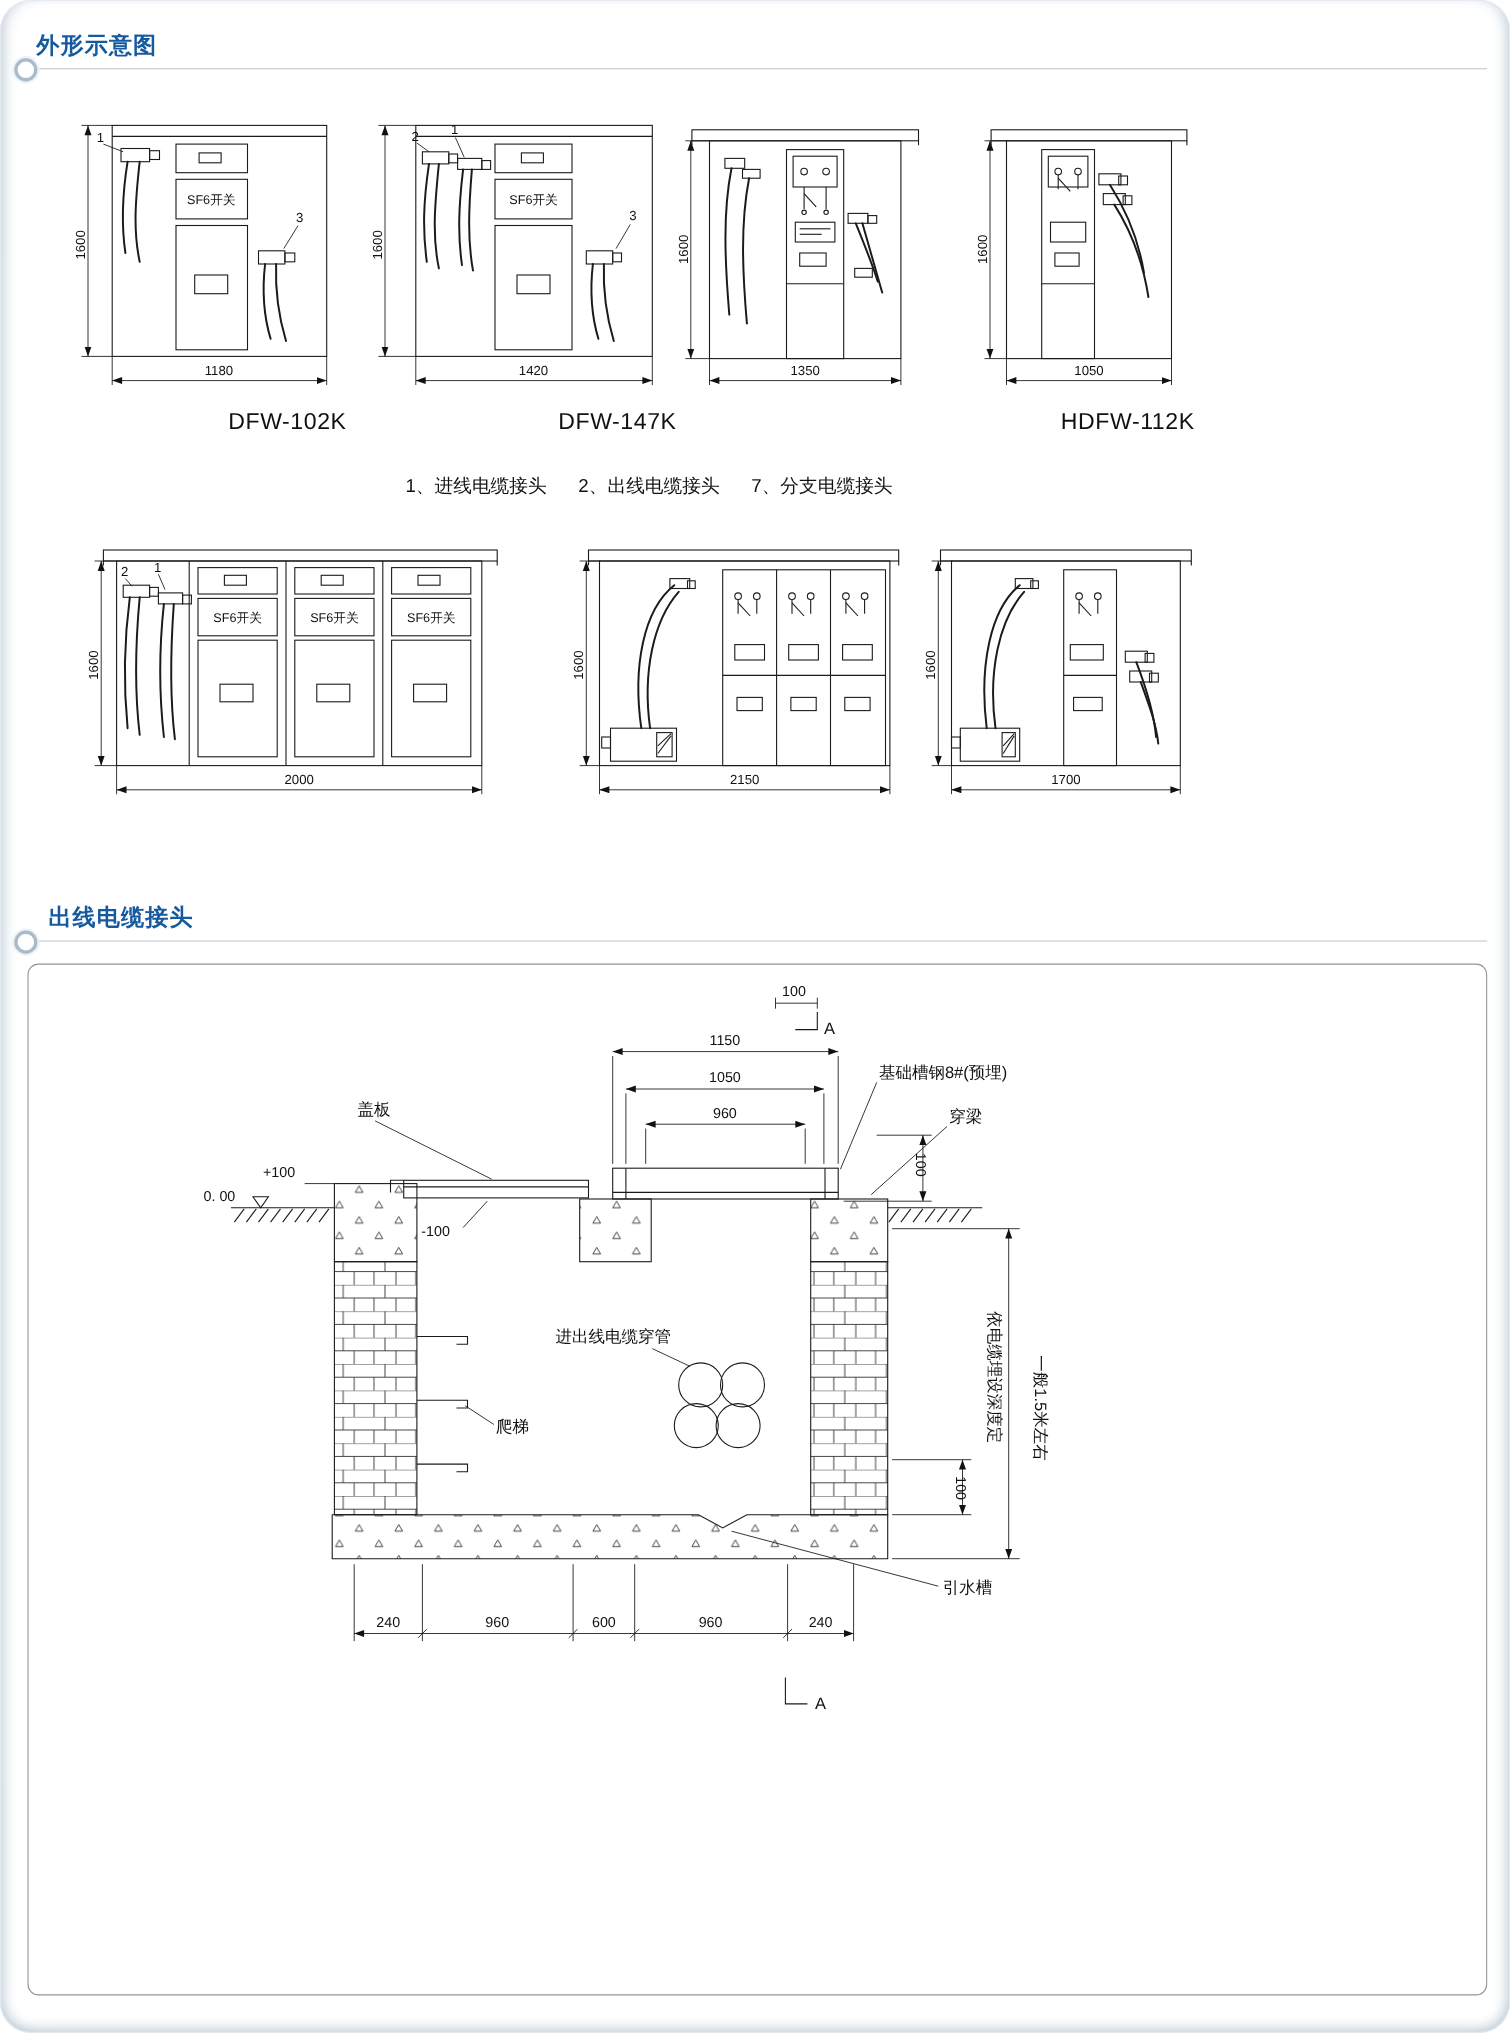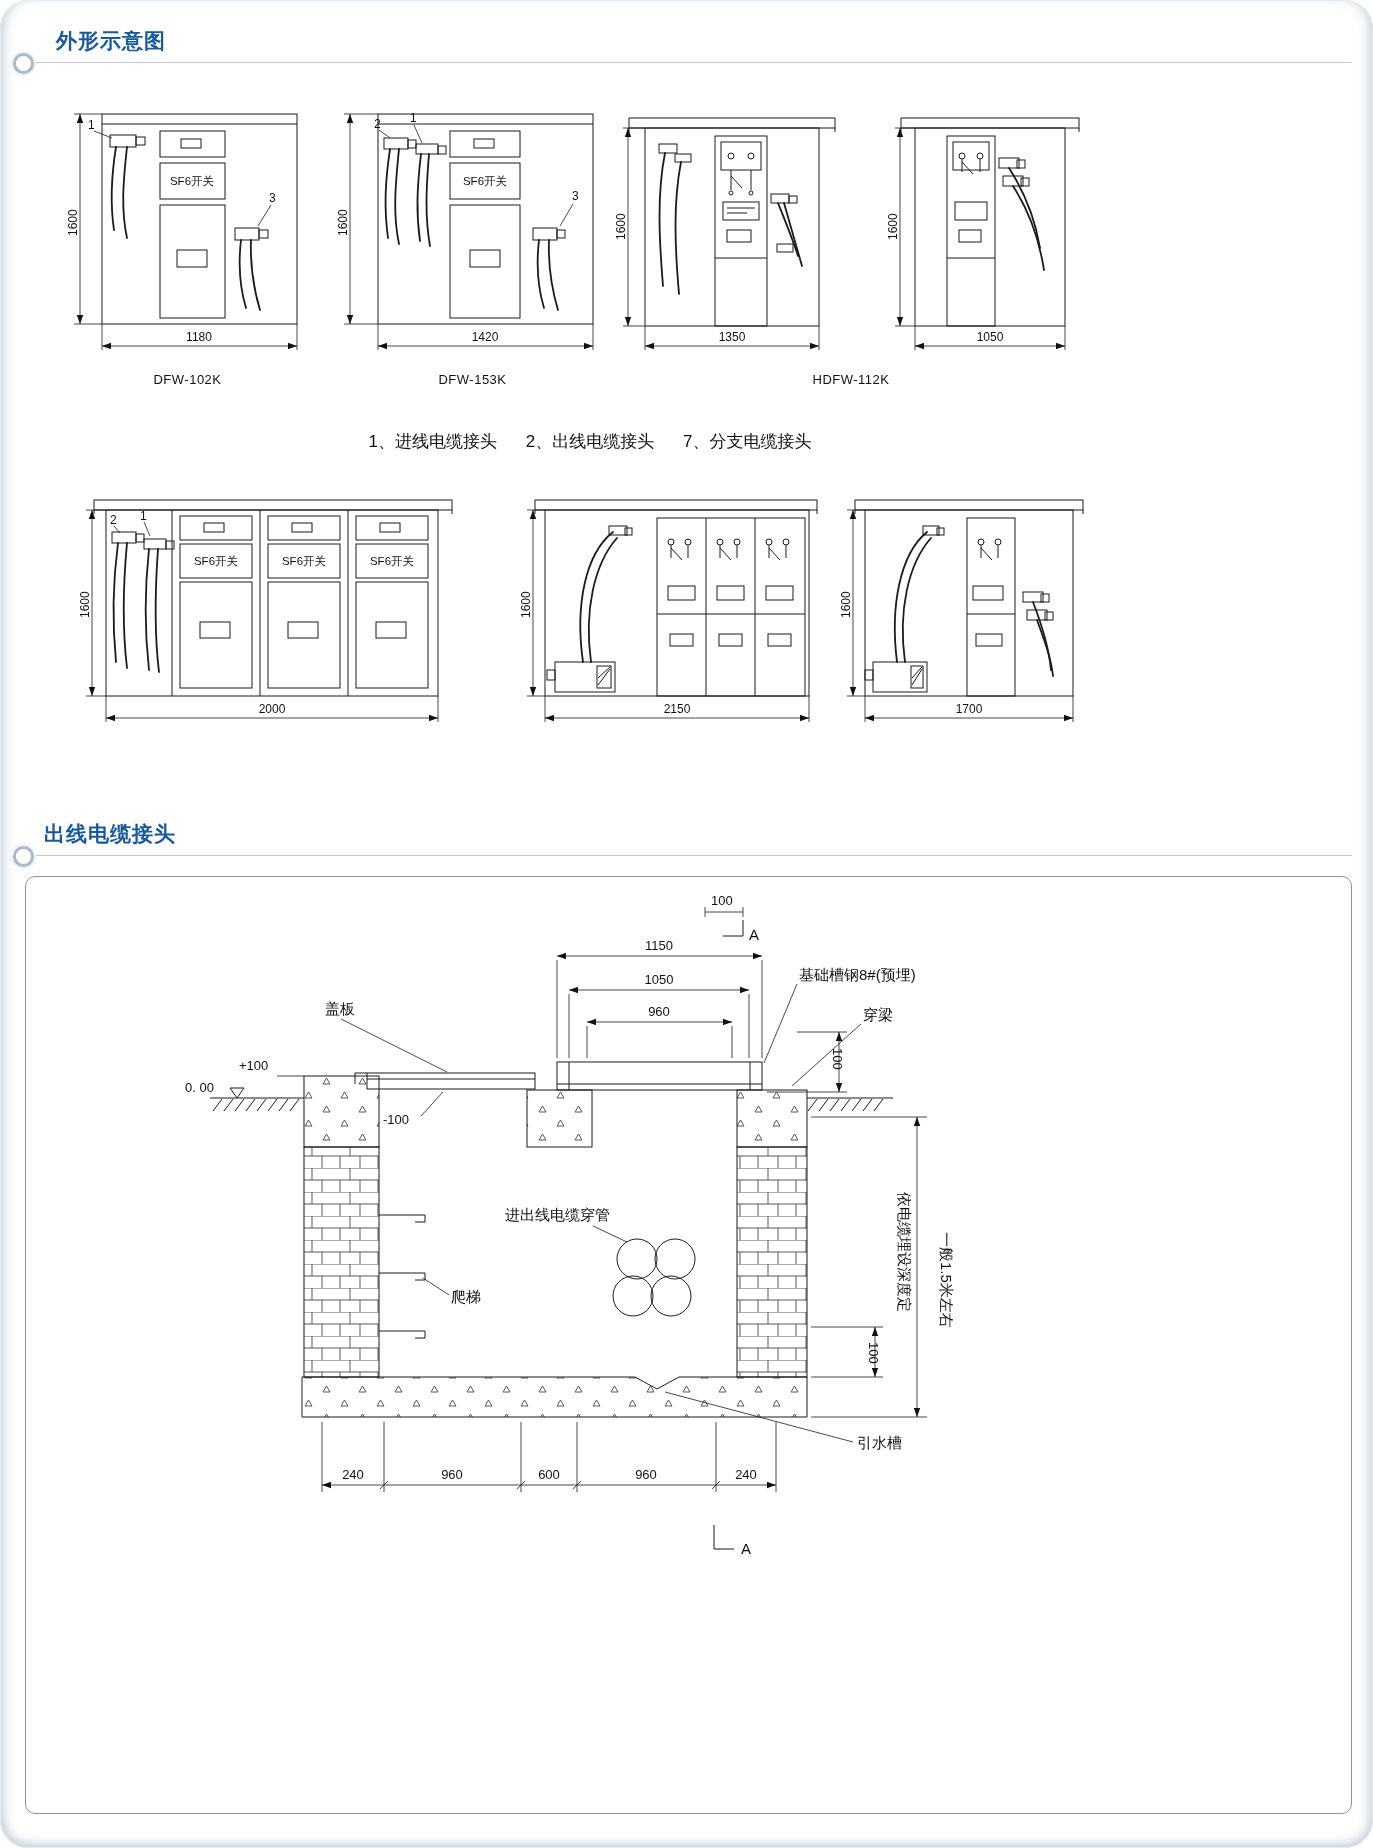--- a/index.html
+++ b/index.html
@@ -4,21 +4,21 @@
 <style>
   html,body{margin:0;padding:0;background:#fff;}
   body{width:1373px;height:1848px;position:relative;font-family:"Liberation Sans","DejaVu Sans",sans-serif;}
   .frame{position:absolute;inset:0;border-radius:28px;pointer-events:none;
     box-shadow:inset 0 0 0 1px #e5ebf0, inset 10px 0 14px -8px #b9c7d2,
                inset -10px 0 14px -8px #b9c7d2, inset 0 -10px 14px -8px #b9c7d2;}
   .sec-title{position:absolute;font-size:21px;font-weight:bold;color:#15599f;letter-spacing:1px;}
   .rule{position:absolute;height:1px;background:#c3c9cf;}
   .ring{position:absolute;width:15px;height:15px;border:3px solid #a9bac8;border-radius:50%;background:#fff;box-shadow:0 0 0 2px #edf2f6;}
   .cab{position:absolute;overflow:visible;}
-  .model-label{position:absolute;font-size:13px;color:#111;text-align:center;letter-spacing:.5px;}
+  .model-label{position:absolute;font-size:21px;color:#111;text-align:right;letter-spacing:.5px;}
   .legend{position:absolute;top:430px;left:0;width:1180px;text-align:center;font-size:17px;color:#111;}
   .legend span{margin:0 12px;}
   .fbox{position:absolute;border:1px solid #8f959b;border-radius:10px;background:#fff;}
   svg text{font-family:"Liberation Sans","DejaVu Sans",sans-serif;fill:#111;}
   .ln{stroke:#1b1b1b;stroke-width:1;fill:none;}
   .dim{stroke:#1b1b1b;stroke-width:.8;fill:none;}
   .cable{stroke:#1b1b1b;stroke-width:1.8;fill:none;stroke-linecap:round;}
   .dt{font-size:12px;}
   .dt13{font-size:13px;}
   .lbl{font-size:11.5px;}
@@ -33,21 +33,21 @@
       <path d="M0,1.8 L9,5 L0,8.2 Z" fill="#111"></path>
     </marker>
     <marker id="as" markerWidth="11" markerHeight="10" refX="0" refY="5" orient="auto" markerUnits="userSpaceOnUse">
       <path d="M9,1.8 L0,5 L9,8.2 Z" fill="#111"></path>
     </marker>
   </defs>
 </svg>
 
 <div class="frame"></div>
 
-<div class="sec-title" style="left:56px;top:27px">外形示意图</div>
+<div class="sec-title" style="left:33px;top:27px">外形示意图</div>
 <div class="rule" style="left:30px;top:62px;width:1322px"></div>
 <div class="ring" style="left:13px;top:53px"></div>
 
 <svg class="cab" style="left:60px;top:98px" width="255" height="276" viewBox="0 0 255 276">
   <g>
     <line class="dim" x1="42" y1="16" x2="14" y2="16"></line>
       <line class="dim" x1="42" y1="226" x2="14" y2="226"></line>
     <line class="dim" x1="20" y1="16" x2="20" y2="226" marker-start="url(#as)" marker-end="url(#ae)"></line>
     <text class="dt" transform="translate(17,138) rotate(-90)">1600</text>
   </g>
@@ -229,21 +229,21 @@
   </g>
   <g>
     <line class="dim" x1="26" y1="228" x2="26" y2="252"></line>
       <line class="dim" x1="176" y1="228" x2="176" y2="252"></line>
     <line class="dim" x1="26" y1="248" x2="176" y2="248" marker-start="url(#as)" marker-end="url(#ae)"></line>
     <text class="dt" x="101" y="243" text-anchor="middle">1050</text>
   </g>
 </svg>
 
 <div class="model-label" style="left:60px;top:372px;width:255px">DFW-102K</div>
-<div class="model-label" style="left:330px;top:372px;width:285px">DFW-153K</div>
+<div class="model-label" style="left:330px;top:372px;width:285px">DFW-147K</div>
 <div class="model-label" style="left:616px;top:372px;width:470px">HDFW-112K</div>
 
 <div class="legend">
   <span>1、进线电缆接头</span>
   <span>2、出线电缆接头</span>
   <span>7、分支电缆接头</span>
 </div>
 
 <svg class="cab" style="left:82px;top:486px" width="380" height="262" viewBox="0 0 380 262">
   <g>

